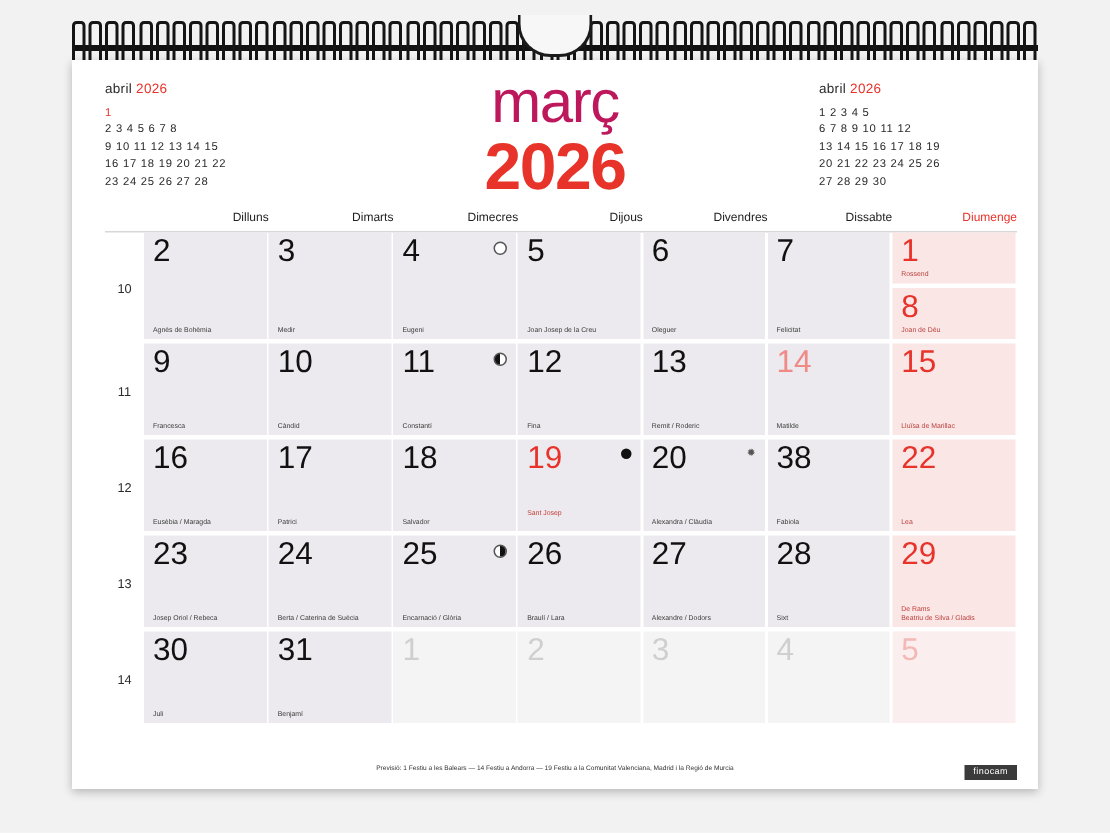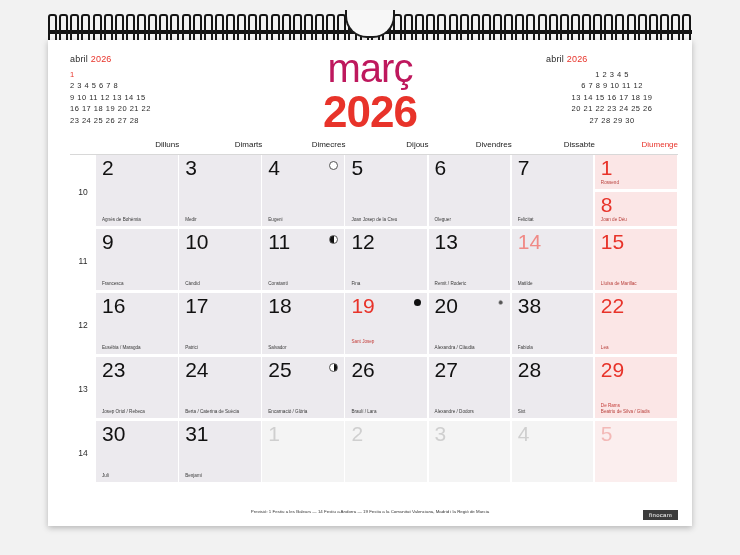--- a/index.html
+++ b/index.html
@@ -24,21 +24,21 @@
   
   .head{position:relative;height:96px;}
   .mini{position:absolute;top:14px;font-size:7.5px;line-height:11.5px;color:#2b2b2b;}
   .mini .mtitle{font-size:9px;margin-bottom:3px;letter-spacing:.2px;}
   .mini .mtitle .yr{color:#e8332a;}
   .mini-left{left:22px;width:150px;}
   .mini-right{right:14px;width:132px;text-align:left;}
   .mini .row{white-space:nowrap;letter-spacing:.5px;}
   .mini .sun{color:#e8332a;}
   .mini-left .row{text-align:left;}
-  .mini-right .row{text-align:center;}
+  .mini-right .row{text-align:left;}
 
   .bigtitle{position:absolute;left:0;right:0;top:8px;text-align:center;}
   .bigtitle .mname{font-size:40px;line-height:40px;font-weight:400;color:#be185d;letter-spacing:-1px;}
   .bigtitle .yearbig{font-size:44px;line-height:44px;font-weight:700;color:#e8332a;letter-spacing:-1px;margin-top:2px;}
 
   
   .gridwrap{position:absolute;left:22px;top:100px;right:14px;bottom:30px;}
   .weekhdr{display:grid;grid-template-columns:26px repeat(7,1fr);height:14px;}
   .weekhdr div{font-size:8px;color:#222;padding-left:4px;text-align:right;}
   .weekhdr .sunh{color:#e8332a;}

